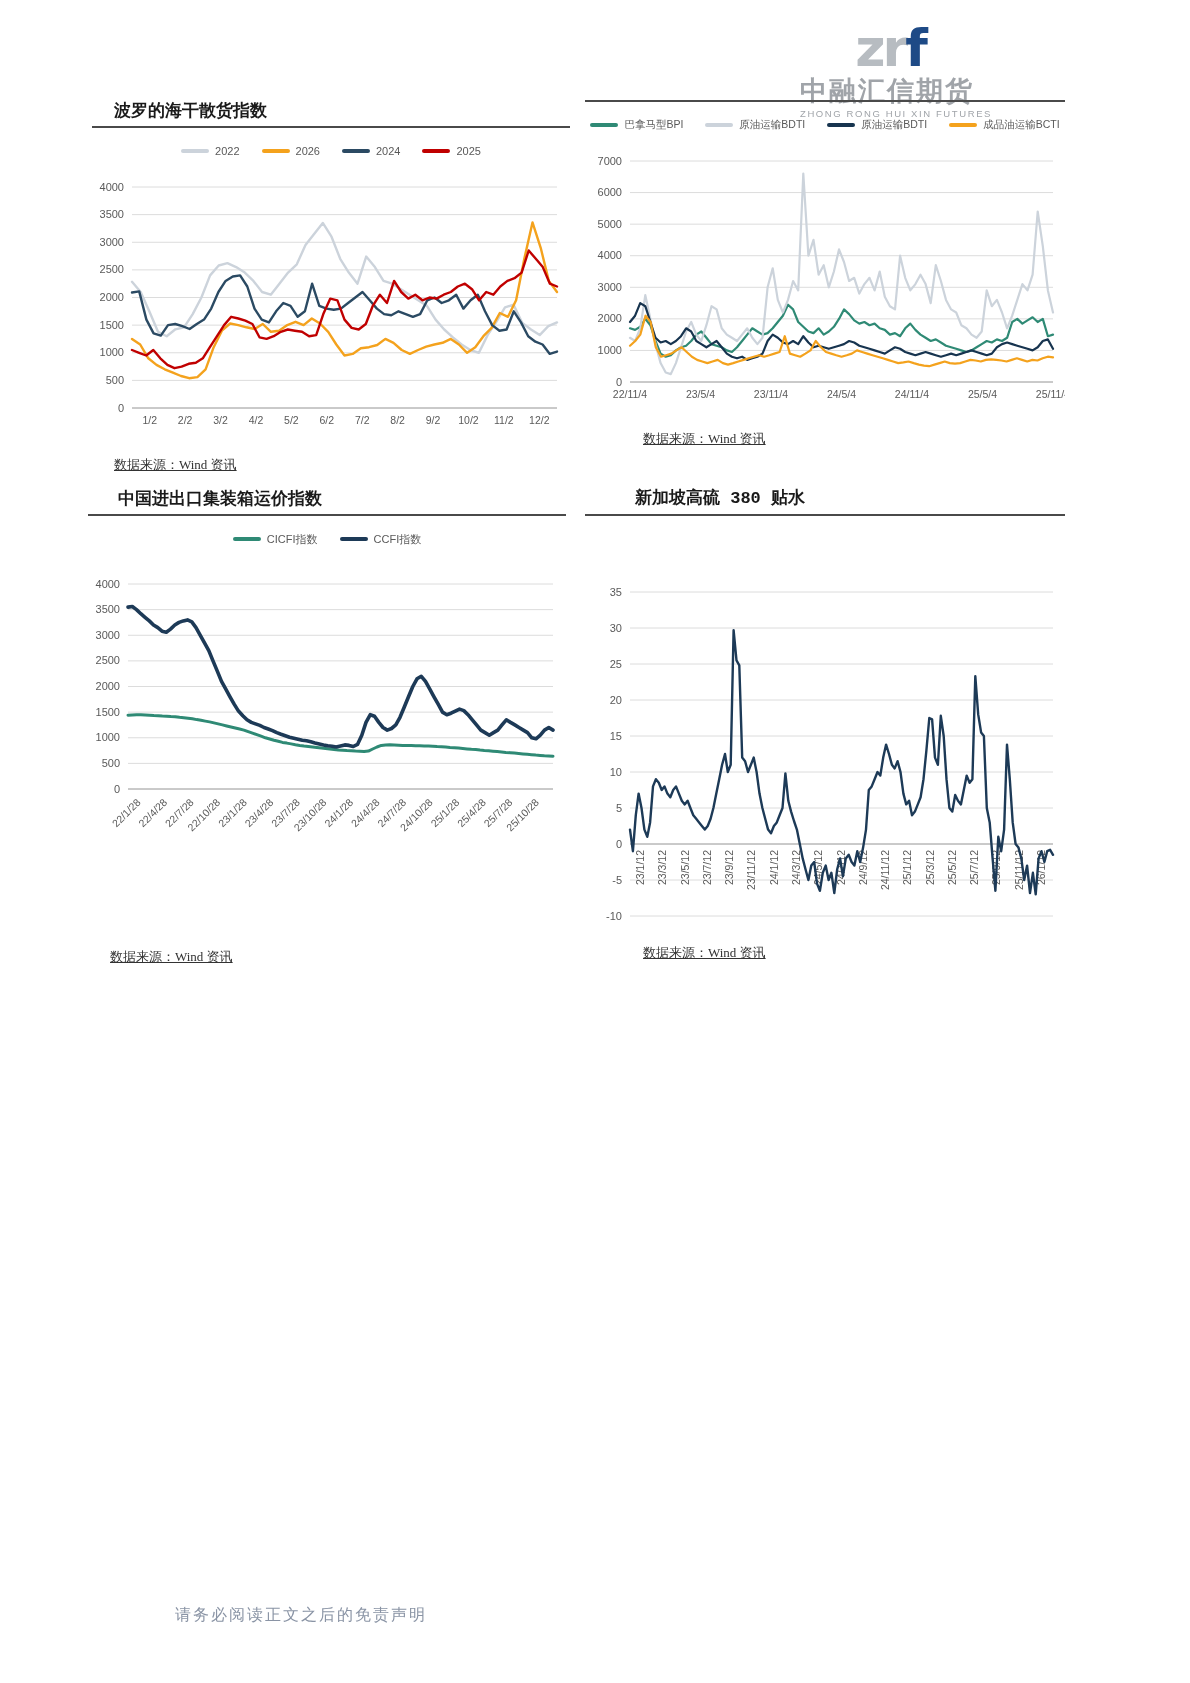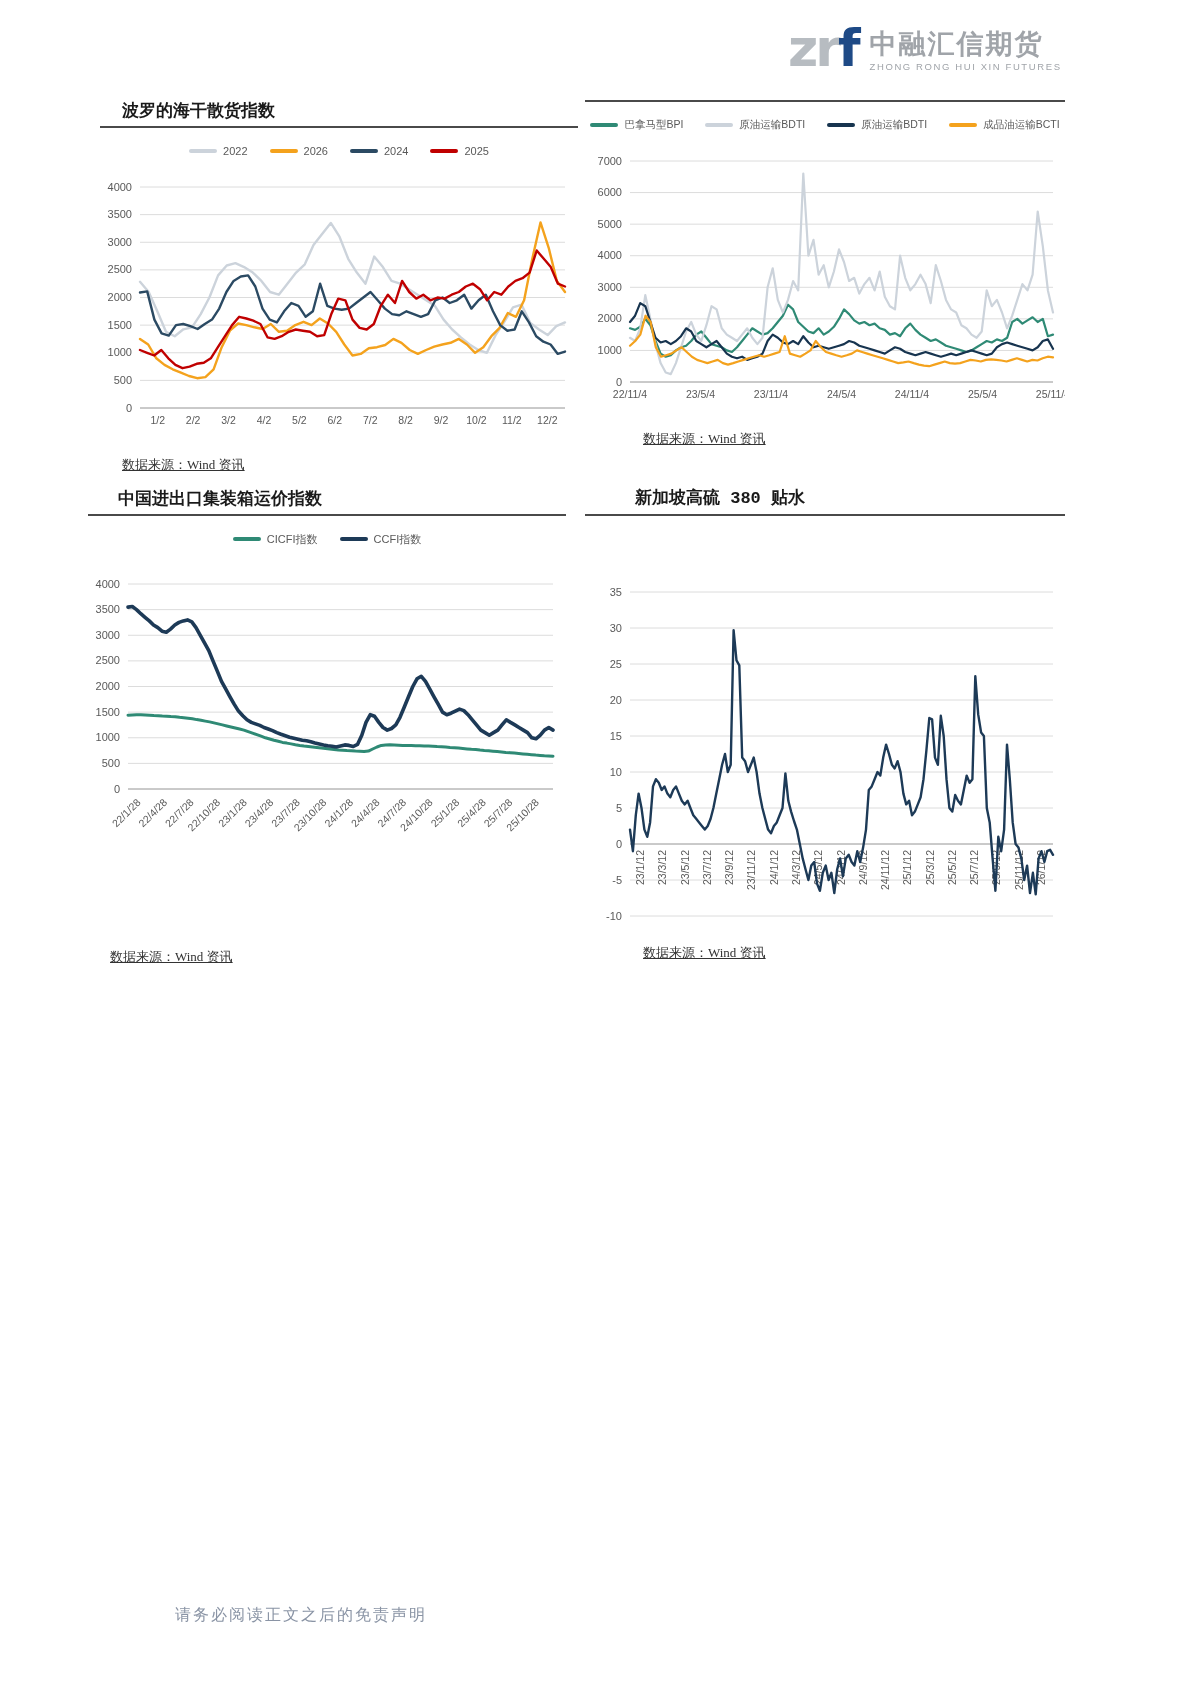--- a/index.html
+++ b/index.html
@@ -1,29 +1,29 @@
 <!DOCTYPE html>
 <html><head>
 <meta charset="utf-8">
 <style>
   html,body{margin:0;padding:0;background:#ffffff;}
   #page{position:relative;width:1190px;height:1683px;background:#ffffff;overflow:hidden;
         font-family:"Liberation Sans",sans-serif;}
   
-  .logo-wrap{position:absolute;top:20px;left:788px;display:flex;align-items:flex-end;}
+  .logo-wrap{position:absolute;top:20px;left:788px;display:flex;align-items:center;flex-direction:column;}
   .logo-abbr{font-family:"DejaVu Sans",sans-serif;font-weight:800;font-size:52px;line-height:56px;
              letter-spacing:-3px;}
   .logo-abbr .zr{color:#b7bcc1;}
   .logo-abbr .f{color:#1e4a86;}
   .brand-block{margin-left:12px;padding-bottom:4px;}
   .brand-name{font-weight:700;font-size:27px;line-height:30px;color:#a0a4a9;letter-spacing:2px;}
   .brand-tag{font-size:9.5px;color:#a0a4a9;letter-spacing:1.6px;margin-top:2px;}
   
   .card{position:absolute;}
-  #card0{left:100px;top:98px;width:478px;}
+  #card0{left:92px;top:98px;width:478px;}
   #card1{left:585px;top:98px;width:480px;}
   #card2{left:88px;top:486px;width:478px;}
   #card3{left:585px;top:486px;width:480px;}
   .chart-title{font-family:"Liberation Serif",serif;font-weight:700;font-size:17px;line-height:26px;
                color:#1a1a1a;padding-left:22px;}
   #card2 .chart-title{padding-left:30px;}
   #card3 .chart-title{padding-left:50px;font-family:Liberation Mono, monospace;}
   .title-rule{border:none;border-top:2px solid #4a4a4a;margin:2px 0 0 0;}
   .legend{display:flex;justify-content:center;align-items:center;margin-top:12px;height:22px;
           gap:22px;white-space:nowrap;}

